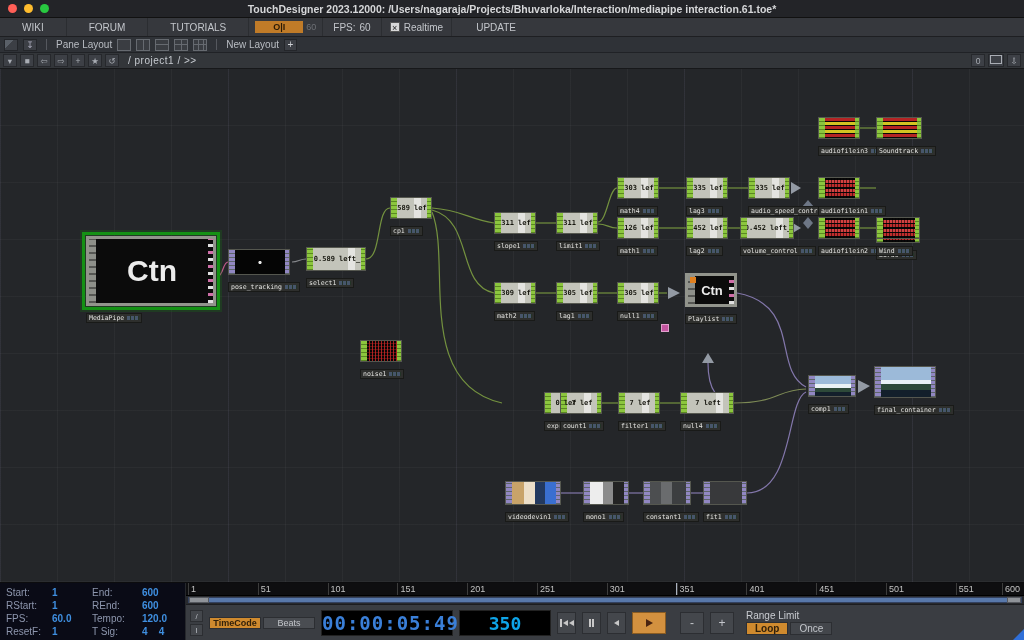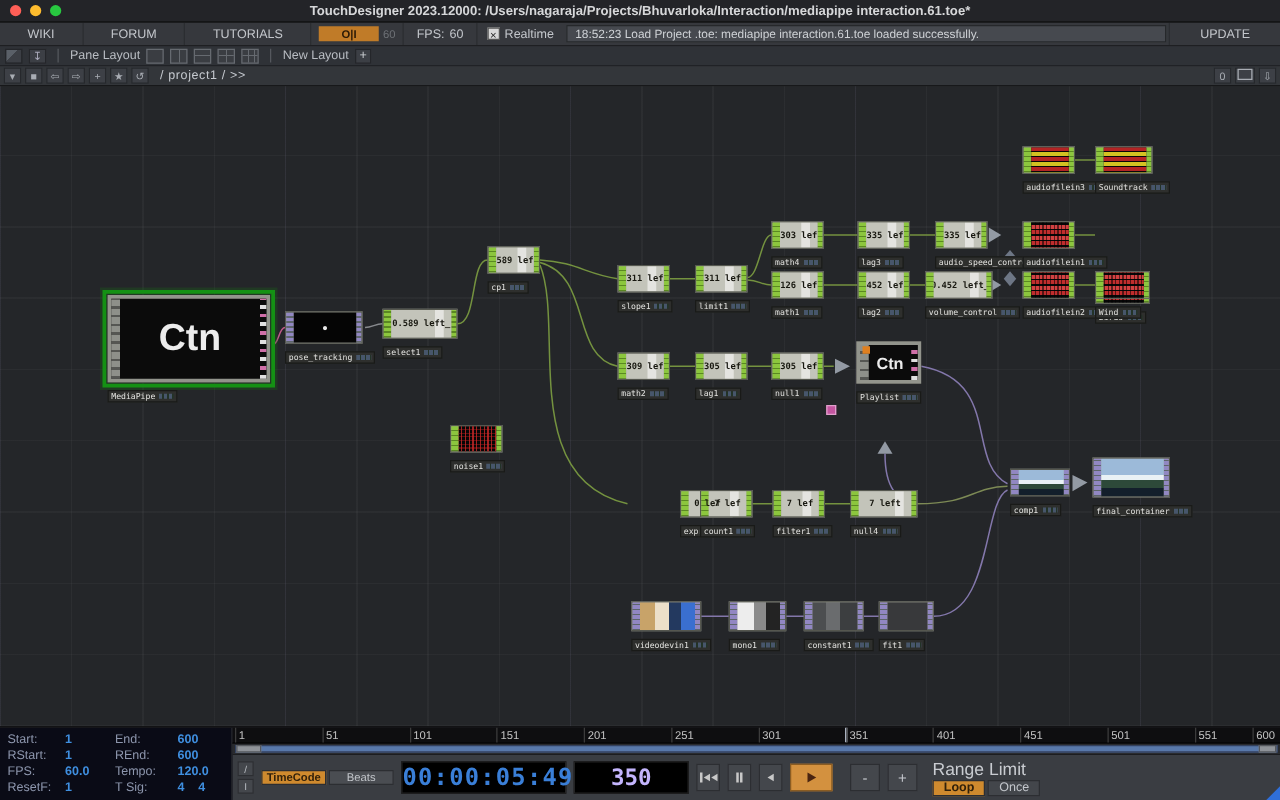--- a/index.html
+++ b/index.html
@@ -113,29 +113,29 @@
   .rhandle.l { left:3px; width:20px; }
   .rhandle.r { right:3px; width:14px; }
   .transport { flex:1; display:flex; align-items:center; padding:3px 4px; gap:6px; border-top:1px solid #1c1d20; }
   .mini-col { display:flex; flex-direction:column; gap:2px; }
   .mini { width:13px; height:12px; background:#44474c; border:1px solid #2c2e32; color:#b8bcc2; font-size:8px; line-height:11px; text-align:center; }
   .tc-col { display:flex; flex-direction:row; gap:2px; }
   .tcbtn { width:52px; height:12px; font-size:9px; line-height:11px; text-align:center; border:1px solid #2c2e32; }
   .tcbtn.timecode { background:#cf8a2e; color:#32210a; font-weight:bold; }
   .tcbtn.beats { background:#4a4d52; color:#c3c6cb; }
   .lcd { width:132px; height:26px; background:#000; border:1px solid #222; color:#3a7fd8; font-family:"DejaVu Sans Mono", monospace; font-size:19px; font-weight:bold; text-align:center; line-height:25px; letter-spacing:1px; }
-  .framebox { width:92px; height:26px; background:#000; border:1px solid #222; color:#c4b5fd; font-family:"DejaVu Sans Mono", monospace; font-size:18px; font-weight:bold; text-align:center; line-height:25px; }
+  .framebox { width:92px; height:26px; background:#000; border:1px solid #222; color:#0ea5e9; font-family:"DejaVu Sans Mono", monospace; font-size:18px; font-weight:bold; text-align:center; line-height:25px; }
   .ctrl { width:19px; height:22px; background:#44474c; border:1px solid #2c2e32; display:flex; align-items:center; justify-content:center; gap:1px; }
   .ctrl.play { width:34px; background:#d3913f; border-color:#8a5c22; }
   .tri-l { width:0; height:0; border-right:5px solid #c8c8c8; border-top:3.5px solid transparent; border-bottom:3.5px solid transparent; }
   .tri-r-dark { width:0; height:0; border-left:7px solid #4a2410; border-top:4.5px solid transparent; border-bottom:4.5px solid transparent; }
   .vbar { width:2px; height:8px; background:#c8c8c8; }
   .stepbtn { width:24px; height:22px; background:#44474c; border:1px solid #2c2e32; color:#c3c6cb; font-size:12px; line-height:20px; text-align:center; }
   .rl-block { display:flex; flex-direction:column; gap:1px; margin-left:6px; }
-  .rl-label { font-size:14px; color:#c9ccd1; }
+  .rl-label { font-size:10px; color:#c9ccd1; }
   .rl-btns { display:flex; gap:2px; }
   .rlb { font-size:10px; padding:0 8px; height:13px; line-height:12px; border:1px solid #2c2e32; }
   .rlb.loop { background:#cf8a2e; color:#32210a; font-weight:bold; }
   .rlb.once { background:#43464b; color:#c3c6cb; }
   .resize-tri { position:absolute; right:0; bottom:0; width:0; height:0; border-left:11px solid transparent; border-bottom:11px solid #2f6fd8; }
 </style>
 </head>
 <body>
 
 <div class="app">
@@ -156,21 +156,20 @@
       <span class="oi-dim">60</span>
     </div>
     <div class="fps">
       <span>FPS:</span>
       <span>60</span>
     </div>
     <div class="rt">
       <span class="chk">×</span>
       <span>Realtime</span>
     </div>
-    <div class="statusbox">18:52:23 Load Project .toe: mediapipe interaction.61.toe loaded successfully.</div>
     <div class="update">UPDATE</div>
   </div>
 
   <div class="toolbar">
     <span class="tbtn img"></span>
     <span class="tbtn">↧</span>
     <span class="sep"></span>
     <span>Pane Layout</span>
     <span class="laybtn"></span>
     <span class="laybtn v"></span>

